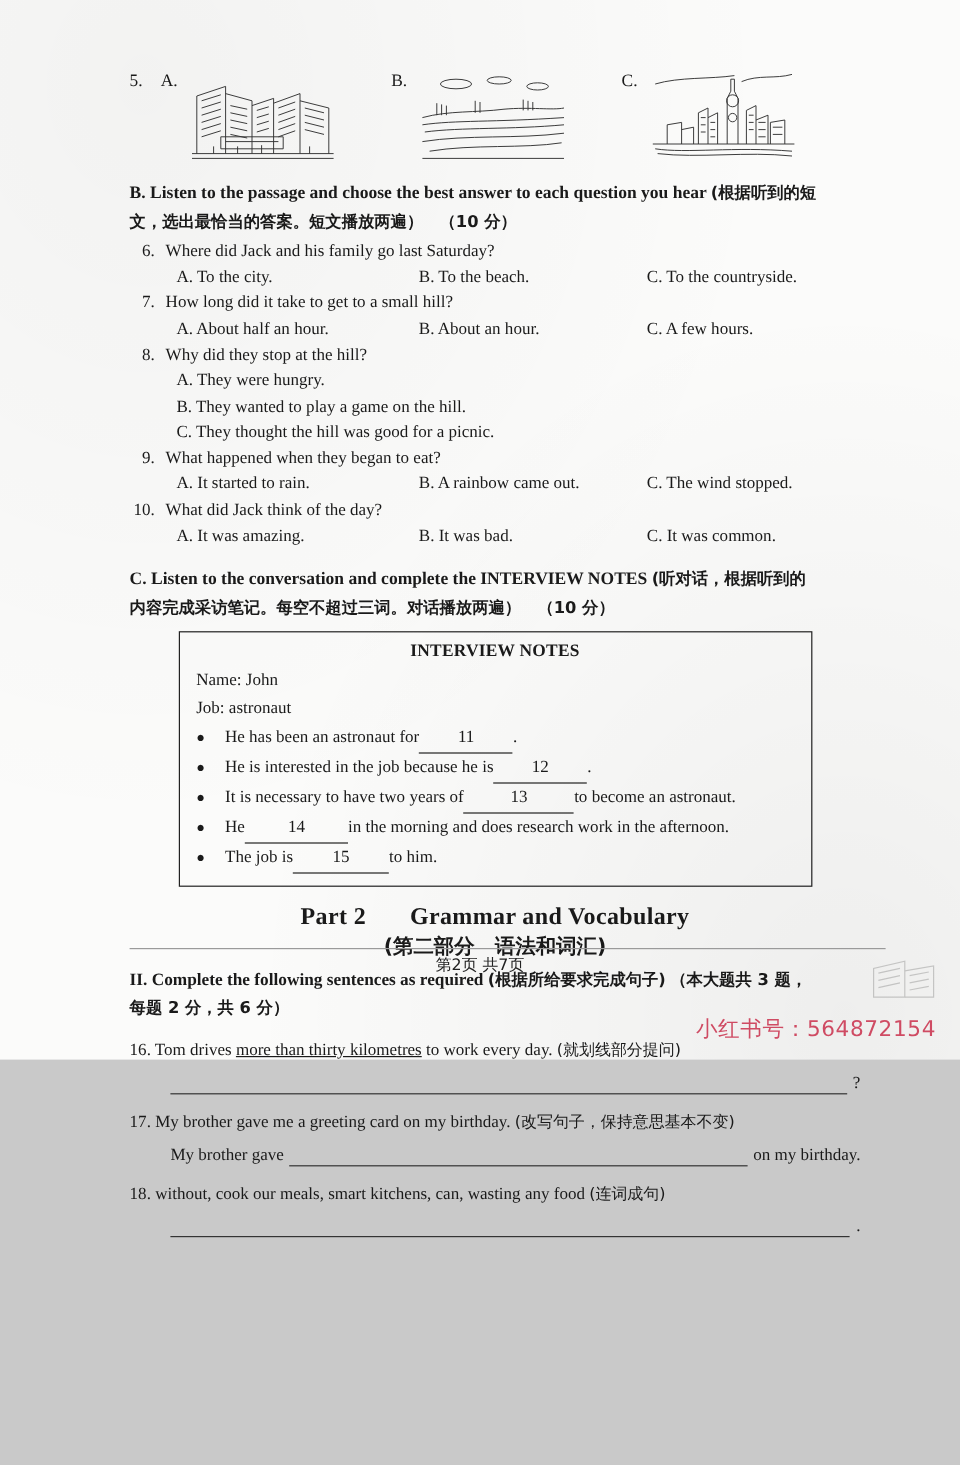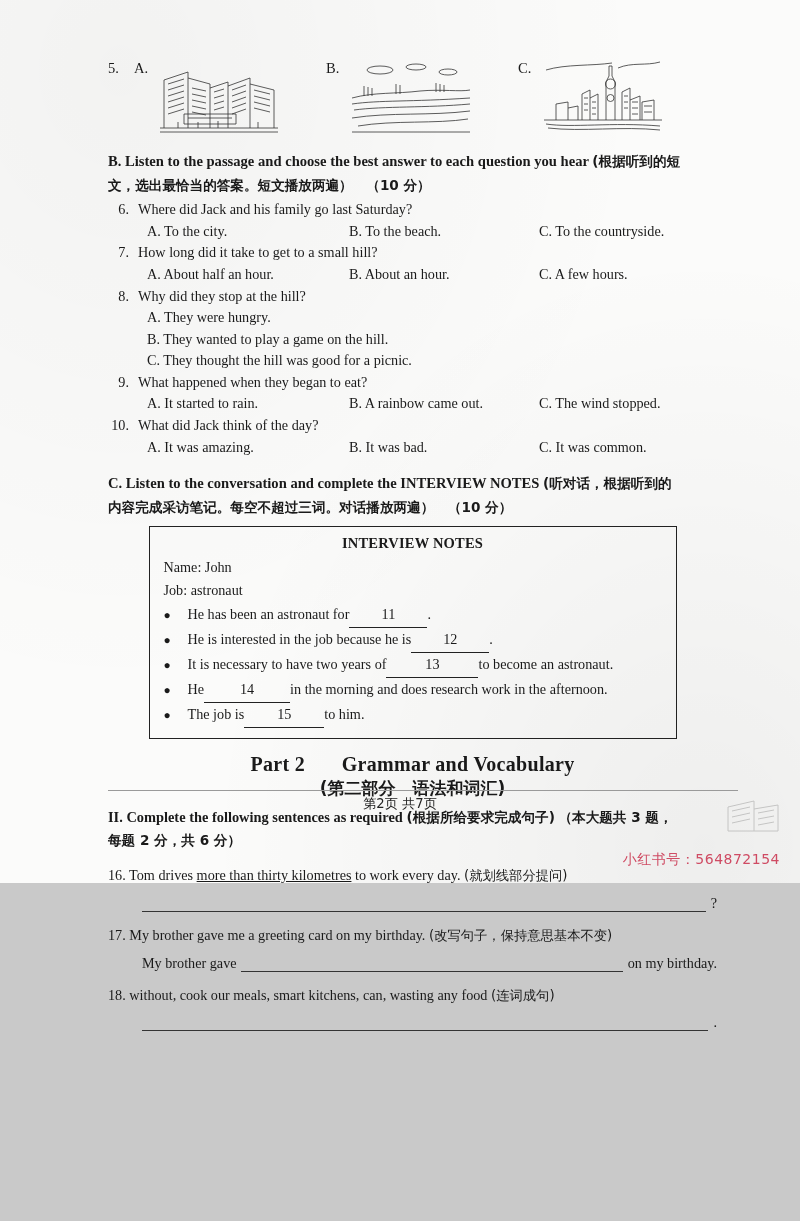--- a/index.html
+++ b/index.html
@@ -206,21 +206,21 @@
     left: 108px;
     right: 62px;
     bottom: 92px;
     border-top: 1px solid #9a9a9a;
   }
   .watermark {
     position: absolute;
     right: 20px;
     bottom: 14px;
     font-family: "DejaVu Sans", sans-serif;
-    font-size: 14px;
+    font-size: 18px;
     color: #cf4b63;
     letter-spacing: .5px;
   }
   .corner-mark {
     position: absolute;
     right: 18px;
     bottom: 46px;
     width: 58px;
     height: 40px;
     opacity: .28;

